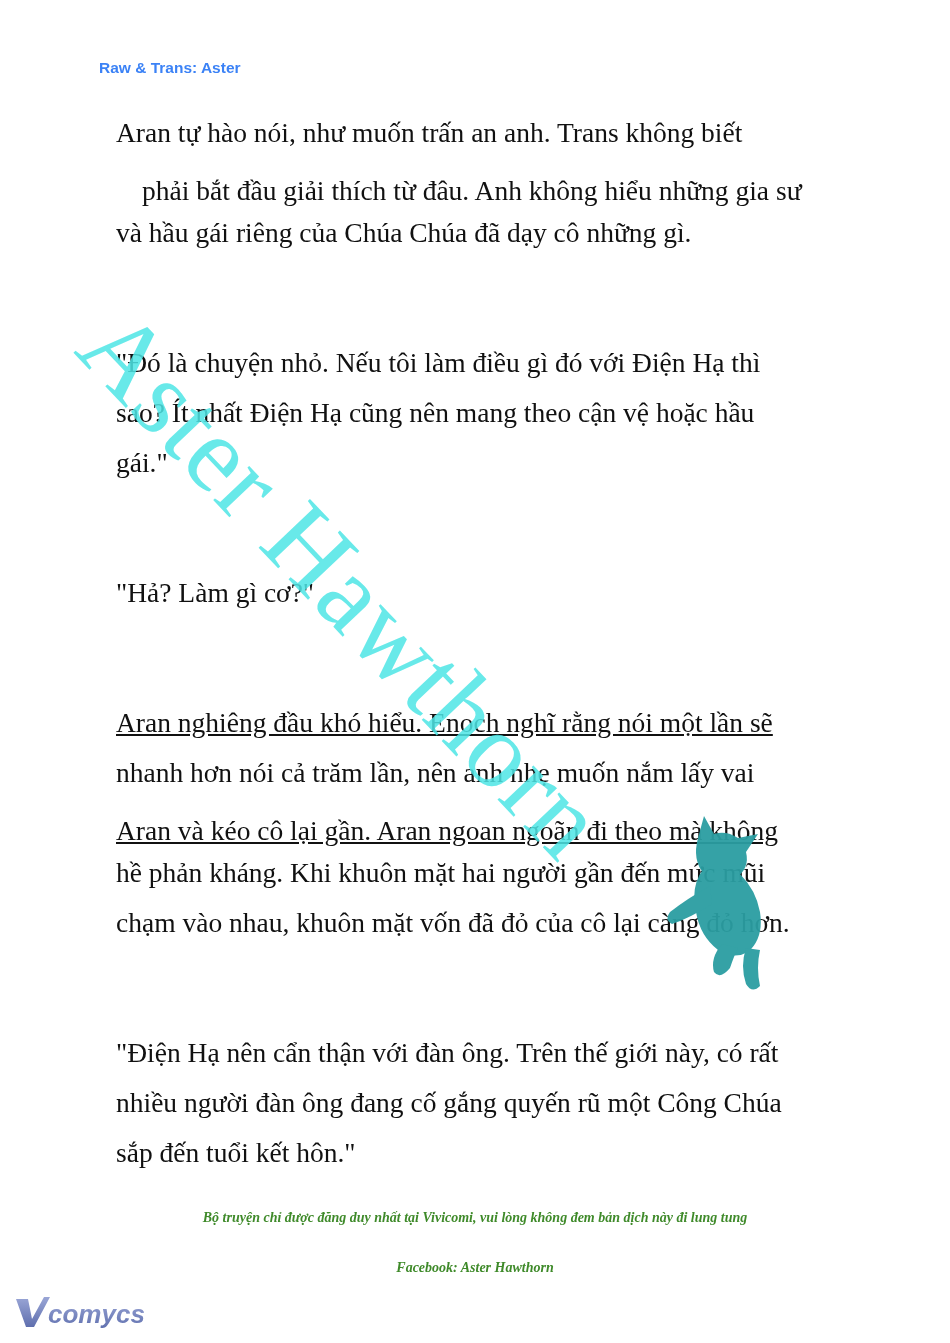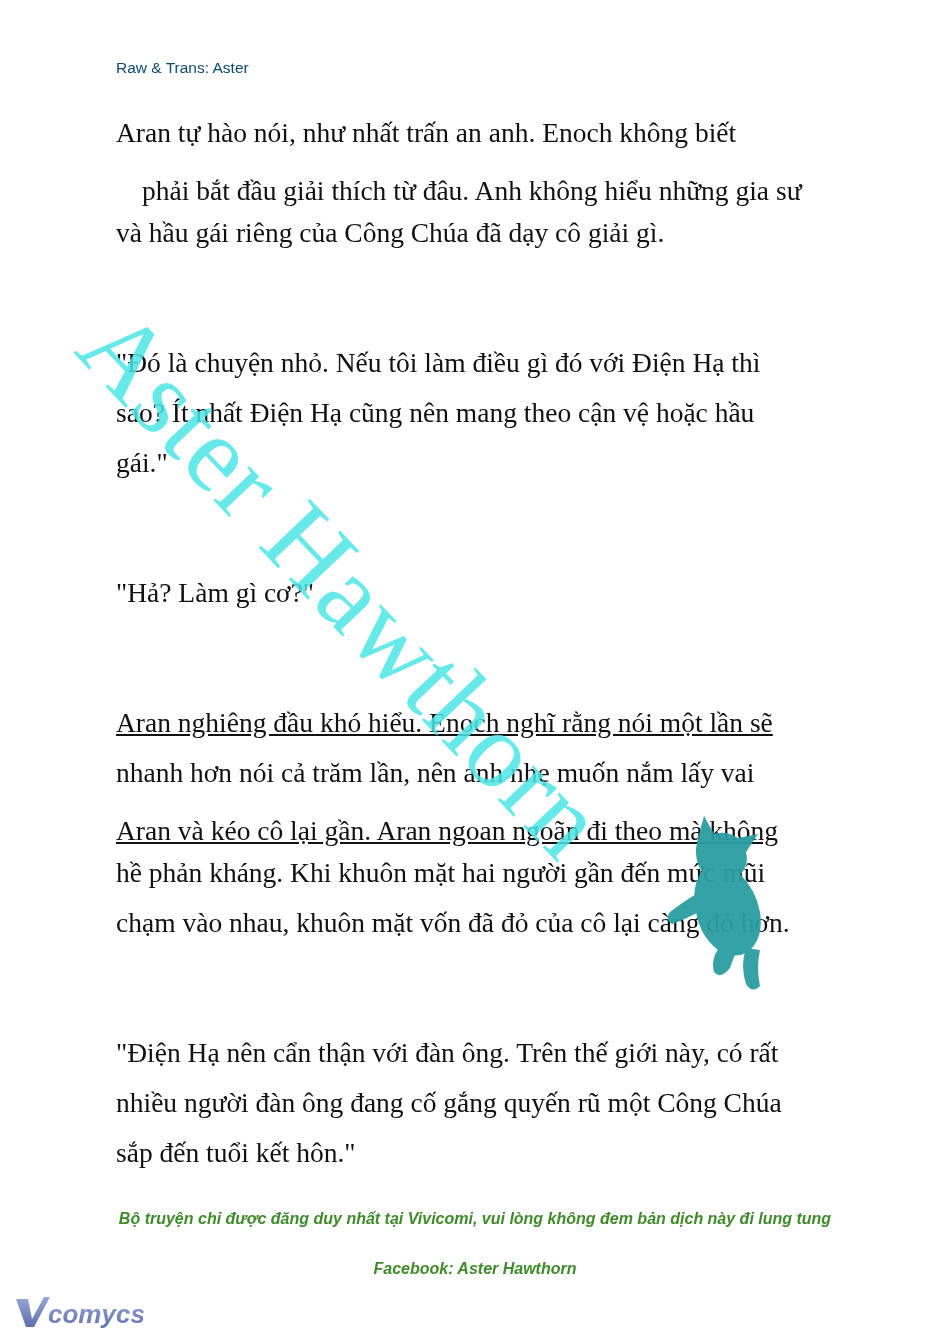--- a/index.html
+++ b/index.html
@@ -1,36 +1,36 @@
 <!DOCTYPE html>
 <html><head>
 <meta charset="utf-8">
 <style>
   html, body { margin: 0; padding: 0; background: #ffffff; }
   body { width: 950px; height: 1343px; position: relative; overflow: hidden; }
   .page { position: absolute; left: 0; top: 0; width: 950px; height: 1343px; background: #ffffff; }
-  .header { position: absolute; left: 116px; top: 59px; font-family: "Liberation Sans", sans-serif; font-size: 15.5px; color: #0c4a6e; }
+  .header { position: absolute; left: 99px; top: 59px; font-family: "Liberation Sans", sans-serif; font-size: 15.5px; color: #3b82f6; font-weight: bold; }
   .body-text { position: absolute; left: 116px; width: 720px; font-family: "Liberation Serif", serif; font-size: 27.5px; color: #111111; }
   .line { position: absolute; left: 0; white-space: nowrap; line-height: 34px; }
-  .footer-line { position: absolute; left: 0; width: 950px; text-align: center; font-family: Liberation Sans, sans-serif; font-weight: bold; font-style: italic; font-size: 16px; color: #3f8a2a; white-space: nowrap; }
+  .footer-line { position: absolute; left: 0; width: 950px; text-align: center; font-family: Liberation Serif, serif; font-weight: bold; font-style: italic; font-size: 14px; color: #3f8a2a; white-space: nowrap; }
   .watermark { position: absolute; left: 138px; top: 290px; transform-origin: 0 0; transform: rotate(46.5deg); font-family: "Liberation Serif", serif; font-size: 108px; color: #4ee6e6; opacity: 0.85; white-space: nowrap; letter-spacing: 1px; pointer-events: none; line-height: 1; }
   .cat { position: absolute; left: 660px; top: 808px; width: 130px; height: 185px; }
   .logo { position: absolute; left: 14px; top: 1293px; width: 136px; height: 40px; }
 </style>
 </head>
 <body>
 
 <div class="page">
 
   <div class="header">Raw &amp; Trans: Aster</div>
 
   <div class="body-text" style="top:116px;">
-    <div class="line" style="top:0px;">Aran tự hào nói, như nhất trấn an anh. Enoch không biết</div>
+    <div class="line" style="top:0px;">Aran tự hào nói, như muốn trấn an anh. Trans không biết</div>
     <div class="line" style="top:58px;margin-left:26px;">phải bắt đầu giải thích từ đâu. Anh không hiểu những gia sư</div>
-    <div class="line" style="top:100px;">và hầu gái riêng của Công Chúa đã dạy cô giải gì.</div>
+    <div class="line" style="top:100px;">và hầu gái riêng của Chúa Chúa đã dạy cô những gì.</div>
   </div>
 
   <div class="body-text" style="top:346px;">
     <div class="line" style="top:0px;">"Đó là chuyện nhỏ. Nếu tôi làm điều gì đó với Điện Hạ thì</div>
     <div class="line" style="top:50px;">sao? Ít nhất Điện Hạ cũng nên mang theo cận vệ hoặc hầu</div>
     <div class="line" style="top:100px;">gái."</div>
   </div>
 
   <div class="body-text" style="top:576px;">
     <div class="line" style="top:0px;">"Hả? Làm gì cơ?"</div>

